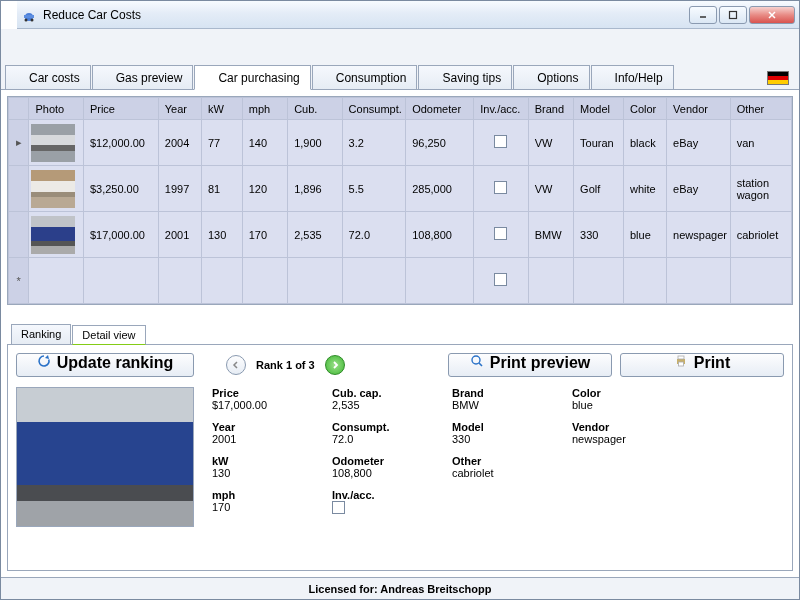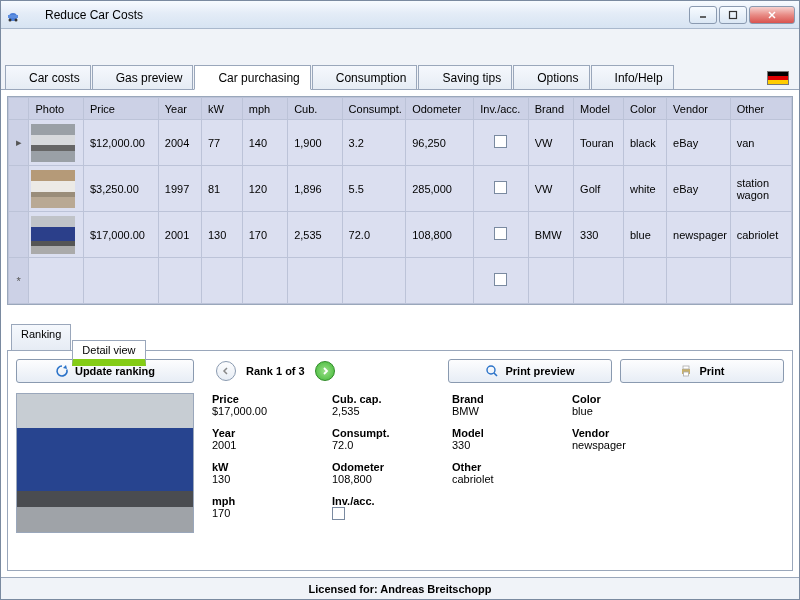--- a/index.html
+++ b/index.html
@@ -7,21 +7,21 @@
   font-family: Tahoma, "Segoe UI", sans-serif;
   font-size: 11px;
   background: #eef0f4;
   width: 800px; height: 600px; overflow: hidden;
 }
 .window { width: 800px; height: 600px; background: #fff; border: 1px solid #7a8aa0; display: flex; flex-direction: column; }
 .titlebar {
   height: 28px;
   background: linear-gradient(#f7fbff, #e4ecf7 45%, #d7e4f2);
   border-bottom: 1px solid #a9b8cc;
-  display: flex; align-items: center; padding: 0 4px; gap: 24px;
+  display: flex; align-items: center; padding: 0 4px; gap: 6px; margin-left: 16px;
 }
 .titlebar .title { font-size: 12px; color: #000; flex: 1; }
 .winbtns { display: flex; gap: 2px; margin-left: auto; }
 .winbtn {
   width: 28px; height: 18px;
   border: 1px solid #8a9ab0; border-radius: 3px;
   background: linear-gradient(#f7fbff, #dbe7f4);
   display: flex; align-items: center; justify-content: center;
   font-size: 10px; color: #333; cursor: default;
 }
@@ -70,35 +70,35 @@
 .grid td.photo { padding: 2px; height: 46px; }
 .thumb { width: 44px; height: 38px; display:block; }
 .chk { display:inline-block; width:13px; height:13px; border:1px solid #7a8aa0; background:#fff; }
 
 .lower { flex:1; display:flex; flex-direction: column; }
 .subtabbar { display:flex; padding: 0 4px; }
 .subtab {
   padding: 3px 9px; font-size: 11px; border:1px solid #9aa7bb;
   background: linear-gradient(#f5f8fd,#e6ecf4); border-bottom:none; margin-right:1px;margin-top:13px;
 }
-.subtab.active { background:#fff; position:relative; top:16px; border-bottom:7px solid #84cc16;}
+.subtab.active { background:#fff; position:relative; top:1px; border-bottom:1px solid #84cc16;}
 .panel {
   border:1px solid #9aa7bb; background:#fff; flex:1; padding:8px;
   display:flex; flex-direction:column; gap:10px;
 }
 .toolbar-row { display:flex; align-items:center; gap:8px; }
 .btn {
   height: 24px; padding: 0 14px;
   border:1px solid #8a9ab0; border-radius: 3px;
   background: linear-gradient(#fdfdfe,#e7edf5);
-  display:flex; align-items:center; gap:6px; font-size:11px; cursor:default;
+  display:flex; align-items:flex-start; gap:6px; font-size:16px; cursor:default;
   font-weight: bold;
 }
 .btn .icn { width:14px; height:14px; display:inline-flex; align-items:center; justify-content:center; }
-.rank-nav { display:flex; align-items:center; gap:10px; margin-left:14px; }
+.rank-nav { display:flex; align-items:center; gap:10px; margin-left:24px; }
 .circbtn {
   width:20px; height:20px; border-radius:50%; border:1px solid #8a9ab0;
   background:linear-gradient(#fdfdfe,#e7edf5); display:flex; align-items:center; justify-content:center;
 }
 .circbtn.go { background: radial-gradient(#9be08a,#3fb733); border-color:#2e8b27; color:#fff;}
 .rank-text { font-size:11px; font-weight:bold; }
 
 .detail-grid { display:flex; gap:18px; }
 .detail-photo { width:178px; height:140px; border:1px solid #9aa7bb; }
 .cols { flex:1; display:flex; gap:30px; }

